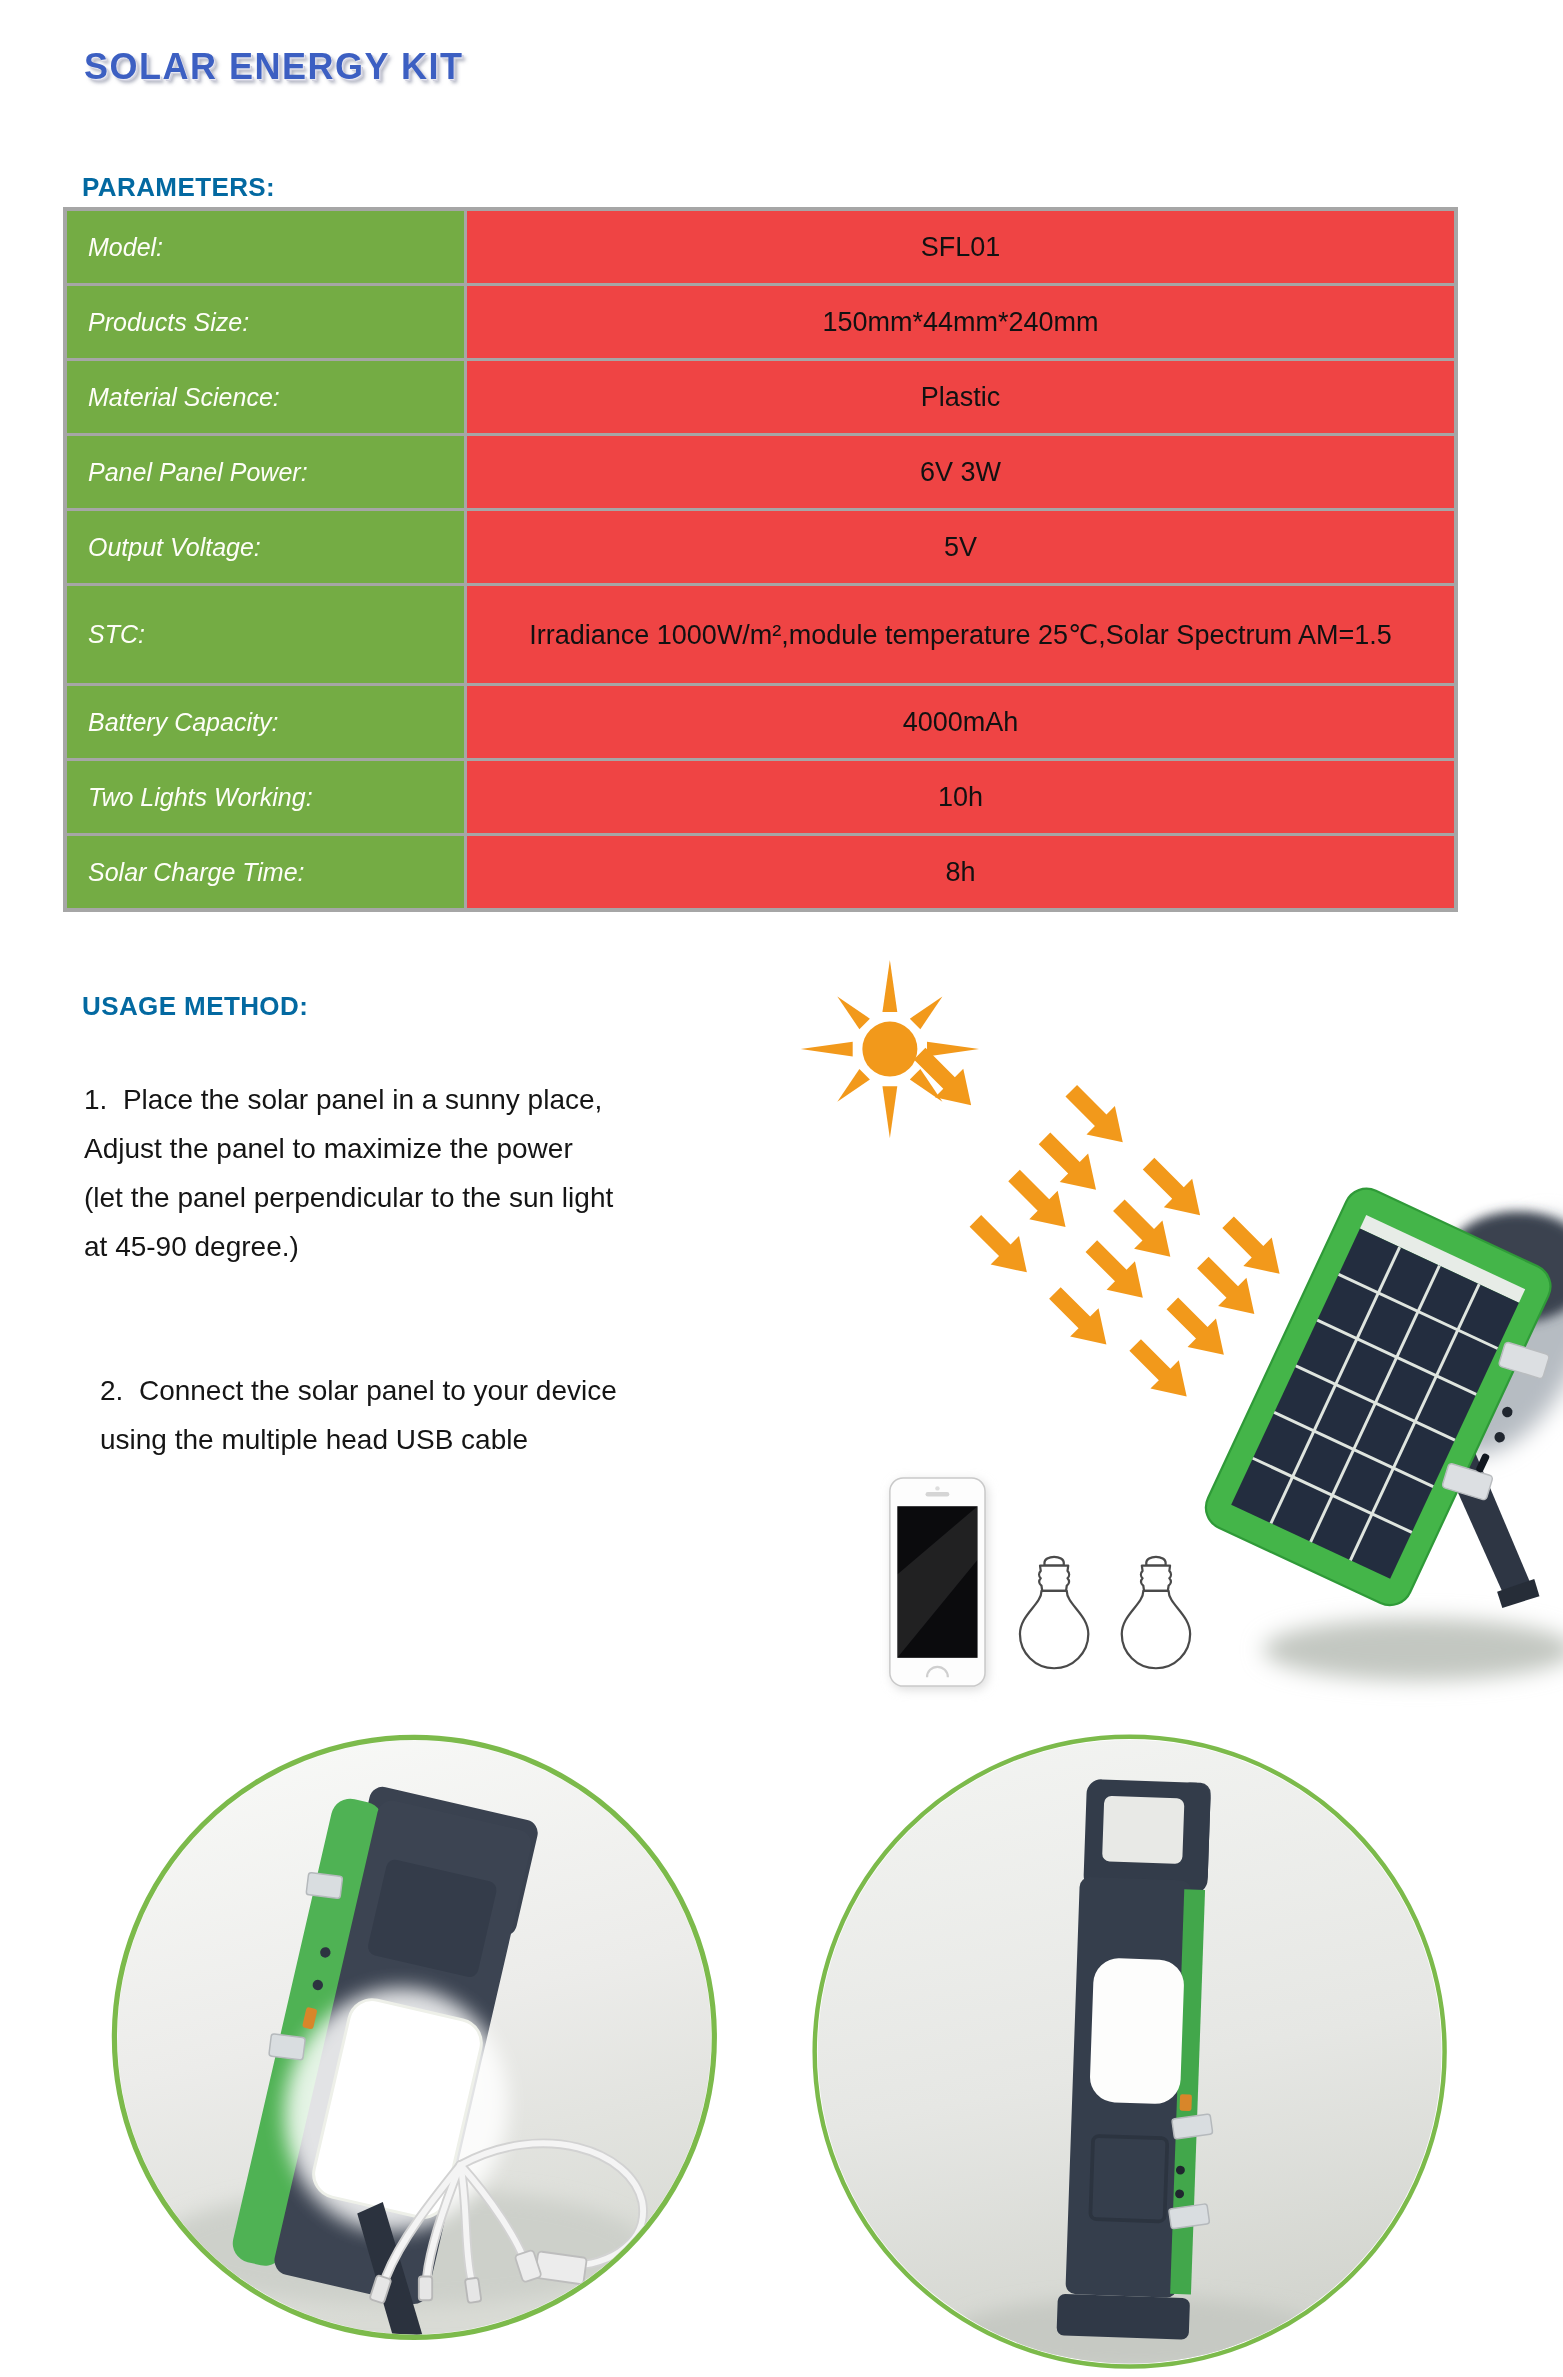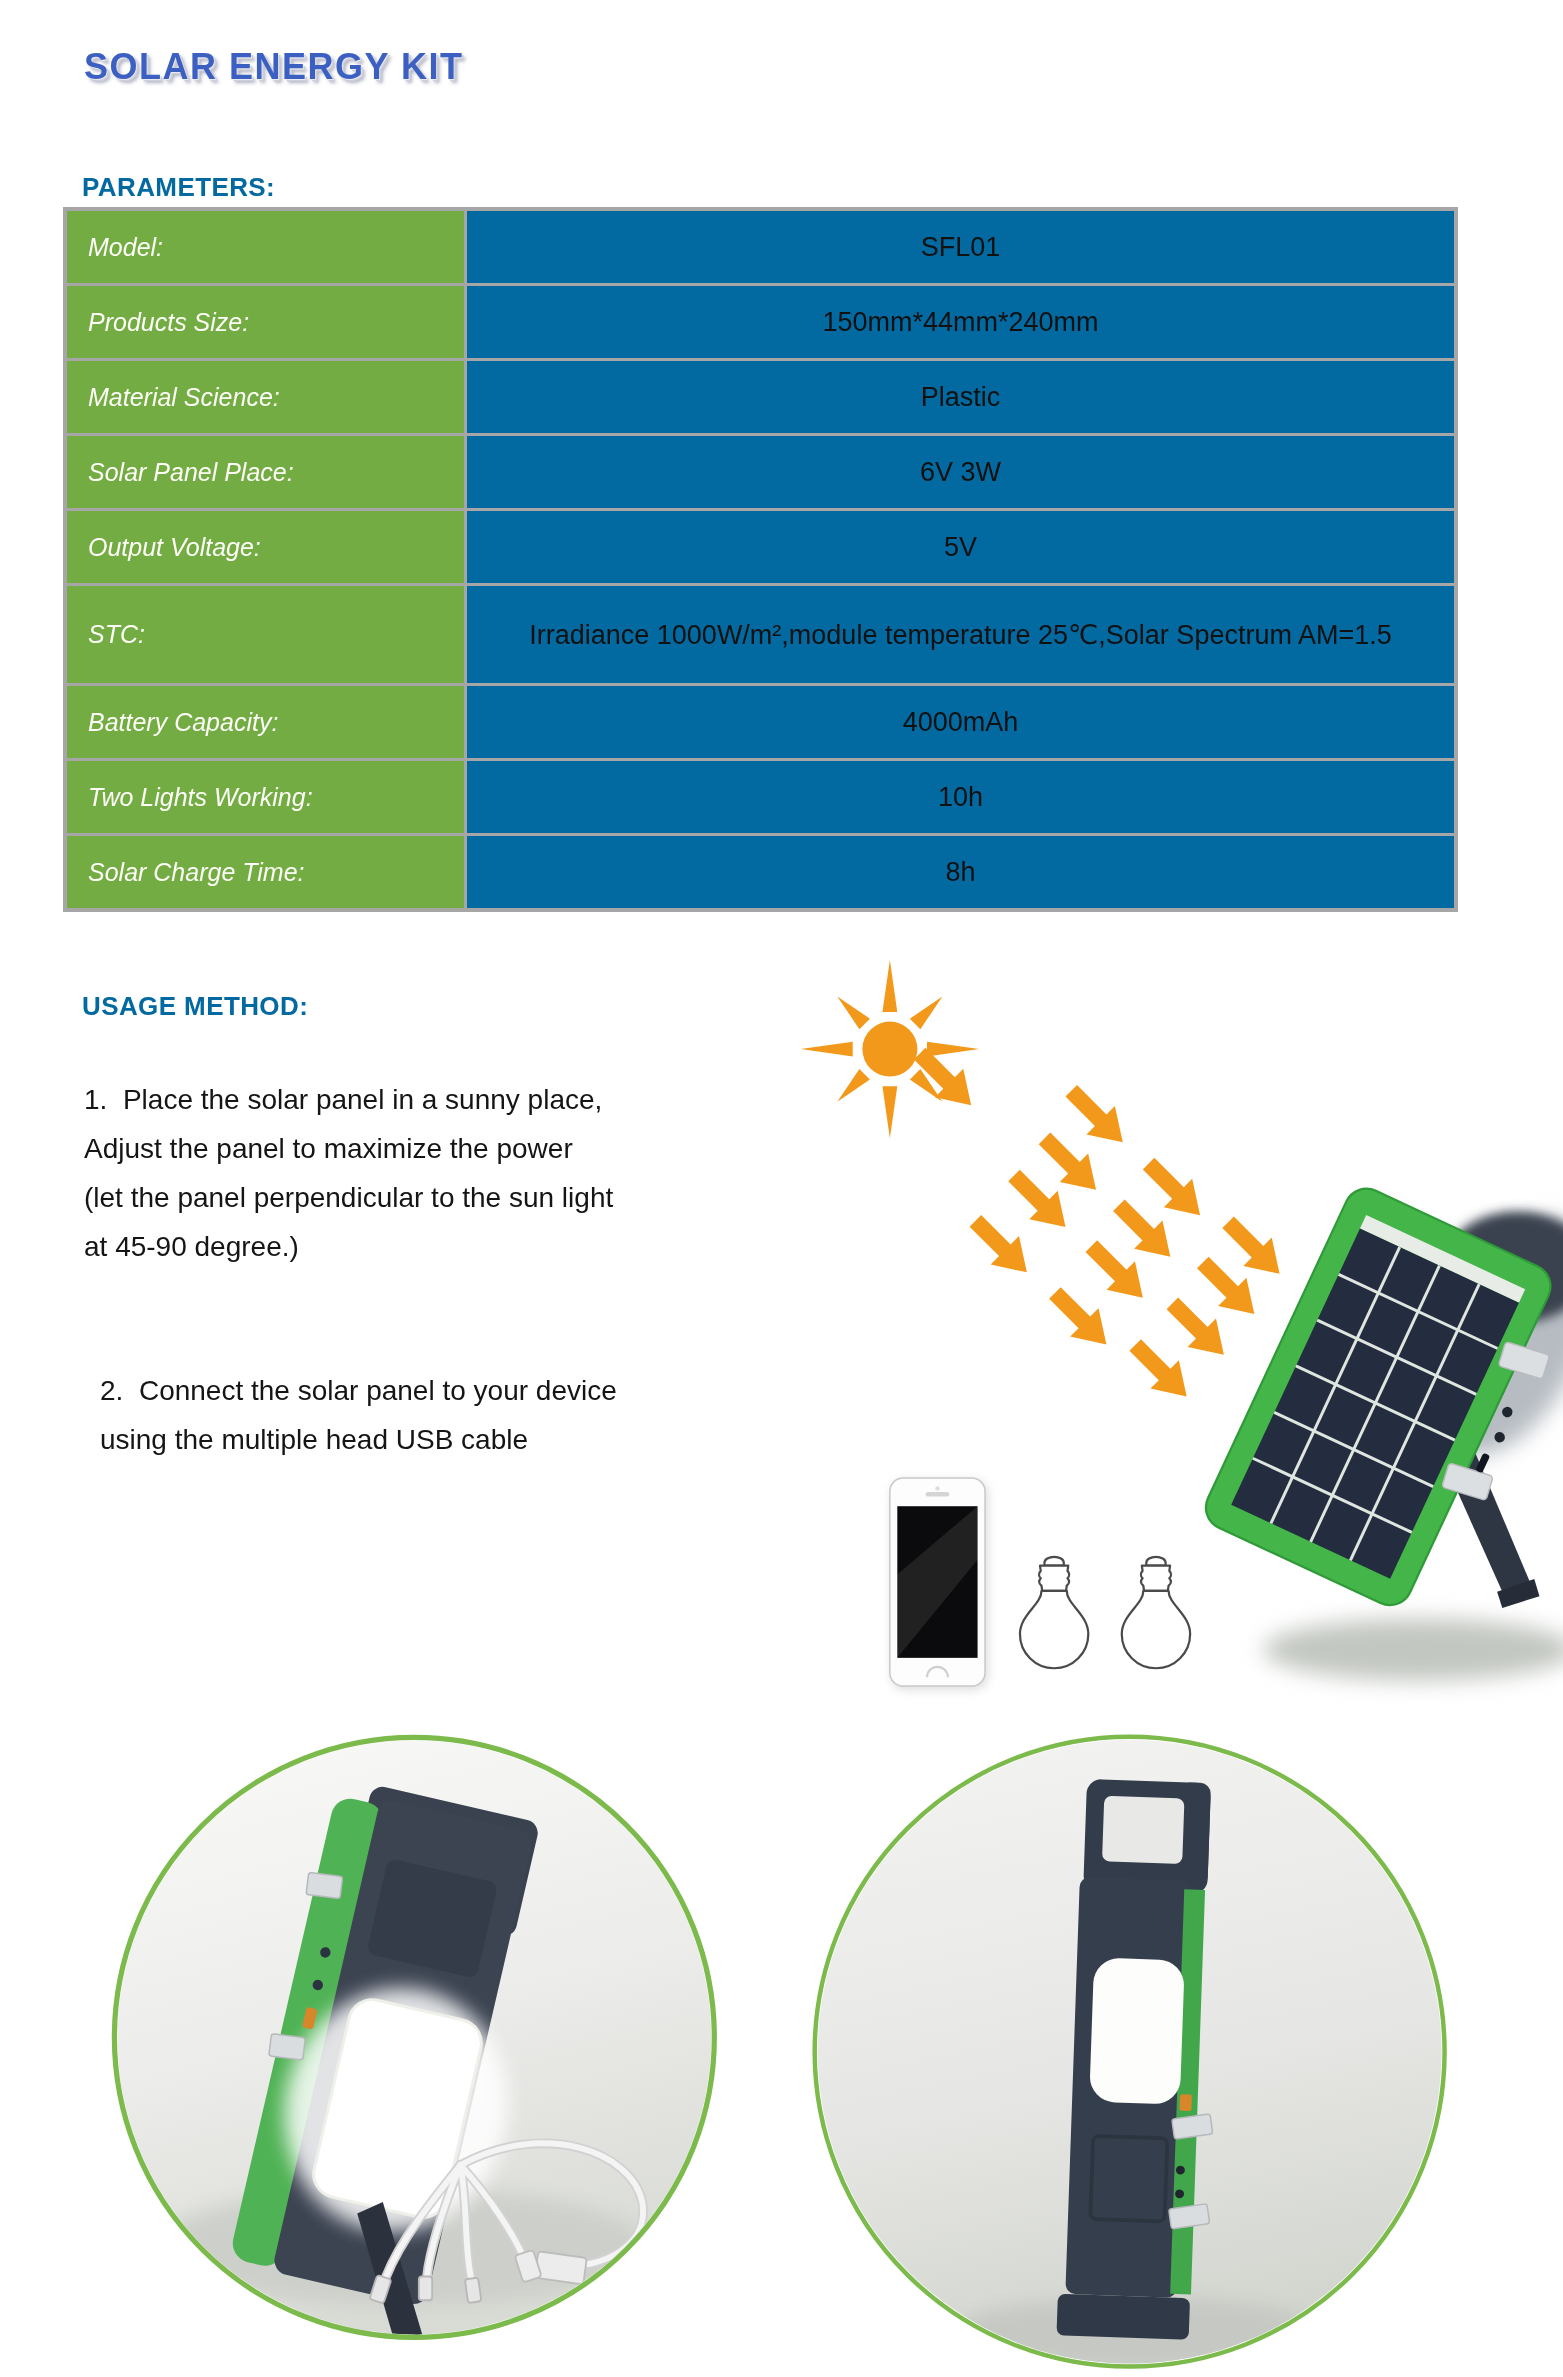--- a/index.html
+++ b/index.html
@@ -8,21 +8,21 @@
   .abs{position:absolute;}
   .title{left:84px;top:46px;font-size:36px;font-weight:bold;letter-spacing:1.5px;color:#3c5fc2;
          text-shadow:0.7px 0.7px 0 #e9e9f0, 2.2px 2.2px 0 #cfcfdc, 3.7px 3.7px 3.7px rgba(110,115,140,.55);}
   .sec-h{font-size:26px;font-weight:bold;color:#0369a1;letter-spacing:0.4px;}
   .h-params{left:82px;top:172px;}
   .h-usage{left:82px;top:991px;}
   table.params{position:absolute;left:63px;top:207px;width:1395px;border-collapse:collapse;
                border:4.5px solid #a6a6a6;table-layout:fixed;}
   table.params td{border:3.7px solid #a6a6a6;vertical-align:middle;}
   td.lbl{width:375px;background:#74ac44;color:#fefef8;font-size:25px;padding-left:21px;height:70px;font-style:italic;}
-  td.val{background:#0369a1;color:#111;font-size:27px;text-align:center;height:70px;}
+  td.val{background:#ef4444;color:#111;font-size:27px;text-align:center;height:70px;}
   tr.row-tall td{height:95px;}
   .para{font-size:28px;line-height:49px;color:#151515;}
   .para div{white-space:pre;}
   .step1{left:84px;top:1075px;}
   .step2{left:84px;top:1366px;margin-left:16px;}
   svg{display:block;}
 </style>
 </head>
 <body>
 
@@ -40,21 +40,21 @@
         </tr>
     <tr>
       <td class="lbl">Products Size:</td>
       <td class="val">150mm*44mm*240mm</td>
         </tr>
     <tr>
       <td class="lbl">Material Science:</td>
       <td class="val">Plastic</td>
         </tr>
     <tr>
-      <td class="lbl">Solar Panel Place:</td>
+      <td class="lbl">Panel Panel Power:</td>
       <td class="val">6V 3W</td>
         </tr>
     <tr>
       <td class="lbl">Output Voltage:</td>
       <td class="val">5V</td>
         </tr>
     <tr class="row-tall">
       <td class="lbl">STC:</td>
       <td class="val">Irradiance 1000W/m²,module temperature 25℃,Solar Spectrum AM=1.5</td>
         </tr>

